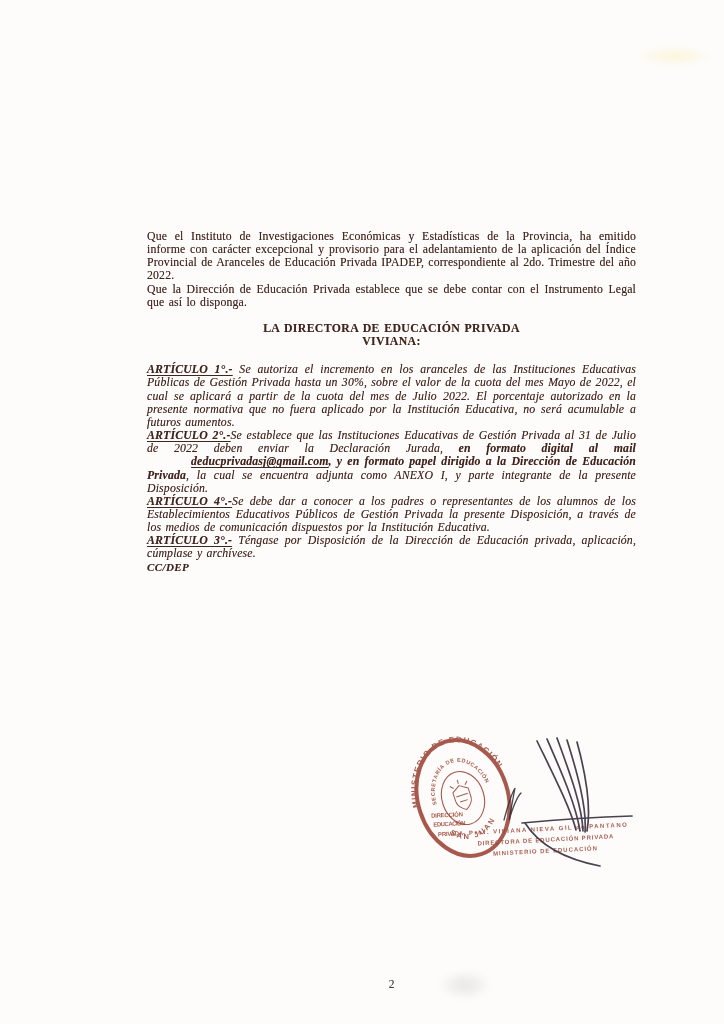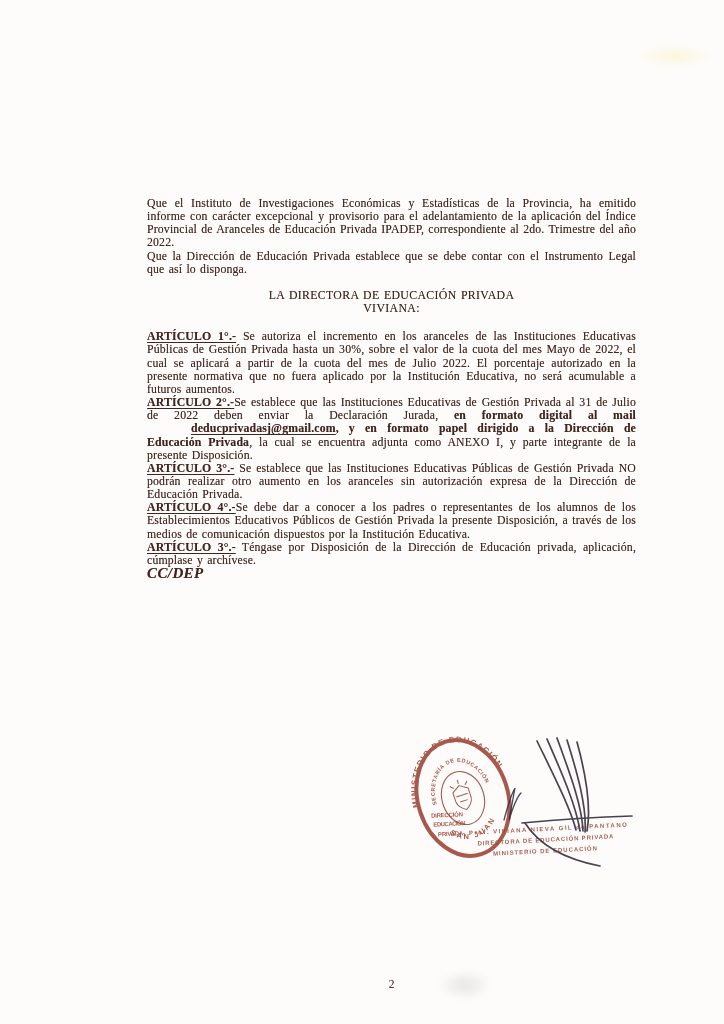--- a/index.html
+++ b/index.html
@@ -2,37 +2,37 @@
 <html><head>
 <meta charset="utf-8">
 <style>
   html,body{margin:0;padding:0;background:#e9e7e2;}
   .sheet{
     position:relative;width:724px;height:1024px;margin:0 auto;
     background:#fdfcfa;overflow:hidden;
     font-family:"Liberation Serif","DejaVu Serif",serif;
   }
   .textblock{
-    position:absolute;left:147px;top:197px;width:489px;
+    position:absolute;left:147px;top:230px;width:489px;
     color:#40241d;font-size:11.8px;line-height:13.15px;
     text-align:justify;letter-spacing:.15px;word-spacing:1.1px;
     text-shadow:0 0 .45px rgba(64,36,29,.45);
   }
   .textblock p{margin:0;}
   .b{font-weight:bold;}
   .u{text-decoration:underline;text-underline-offset:1.5px;margin-left:44px;}
   .artlabel{font-weight:bold;text-decoration:underline;text-underline-offset:1.5px;}
   .por-ello{font-weight:bold;letter-spacing:.3px;}
   .heading{
-    text-align:center;font-weight:normal;letter-spacing:.35px;
+    text-align:center;font-weight:bold;letter-spacing:.35px;
     margin:13px 0 15px;
   }
-  .article{margin-bottom:13px;}
+  .article{margin-bottom:13px;font-style:italic;}
   .ccdep{
-    font-style:italic;font-weight:bold;font-size:15px;
+    font-style:italic;font-weight:bold;font-size:11px;
     letter-spacing:.4px;margin-top:2px;
   }
   .pagenum{
     position:absolute;left:147px;width:489px;top:978px;
     text-align:center;font-size:11.5px;color:#4c3a34;
     text-shadow:0 0 .4px rgba(64,36,29,.4);
   }
   .stampwrap{
     position:absolute;left:404px;top:727px;width:272px;height:152px;
     filter:blur(.22px);
@@ -62,21 +62,20 @@
 
     <div class="heading">
       <div>LA DIRECTORA DE EDUCACIÓN PRIVADA</div>
       <div>VIVIANA:</div>
     </div>
 
     <p class="article"><span class="artlabel">ARTÍCULO 1°.-</span><span> Se autoriza el incremento en los aranceles de las Instituciones Educativas Públicas de Gestión Privada hasta un 30%, sobre el valor de la cuota del mes Mayo de 2022, el cual se aplicará a partir de la cuota del mes de Julio 2022. El porcentaje autorizado en la presente normativa que no fuera aplicado por la Institución Educativa, no será acumulable a futuros aumentos.</span></p>
 
     <p class="article"><span class="artlabel">ARTÍCULO 2°.-</span><span>Se establece que las Instituciones Educativas de Gestión Privada al 31 de Julio de 2022 deben enviar la Declaración Jurada, </span><span class="b">en formato digital al mail </span><span class="b u">deducprivadasj@gmail.com</span><span class="b">, y en formato papel dirigido a la Dirección de Educación Privada</span><span>, la cual se encuentra adjunta como ANEXO I, y parte integrante de la presente Disposición.</span></p>
 
-    <p class="article"><span class="artlabel">ARTÍCULO 3°.-</span><span> Se establece que las Instituciones Educativas Públicas de Gestión Privada NO podrán realizar otro aumento en los aranceles sin autorización expresa de la Dirección de Educación Privada.</span></p>
 
     <p class="article"><span class="artlabel">ARTÍCULO 4°.-</span><span>Se debe dar a conocer a los padres o representantes de los alumnos de los Establecimientos Educativos Públicos de Gestión Privada la presente Disposición, a través de los medios de comunicación dispuestos por la Institución Educativa.</span></p>
 
     <p class="article"><span class="artlabel">ARTÍCULO 3°.-</span><span> Téngase por Disposición de la Dirección de Educación privada, aplicación, cúmplase y archívese.</span></p>
 
     <p class="ccdep">CC/DEP</p>
   </div>
 
   <div class="stampwrap">
     <svg viewBox="0 0 272 152">

